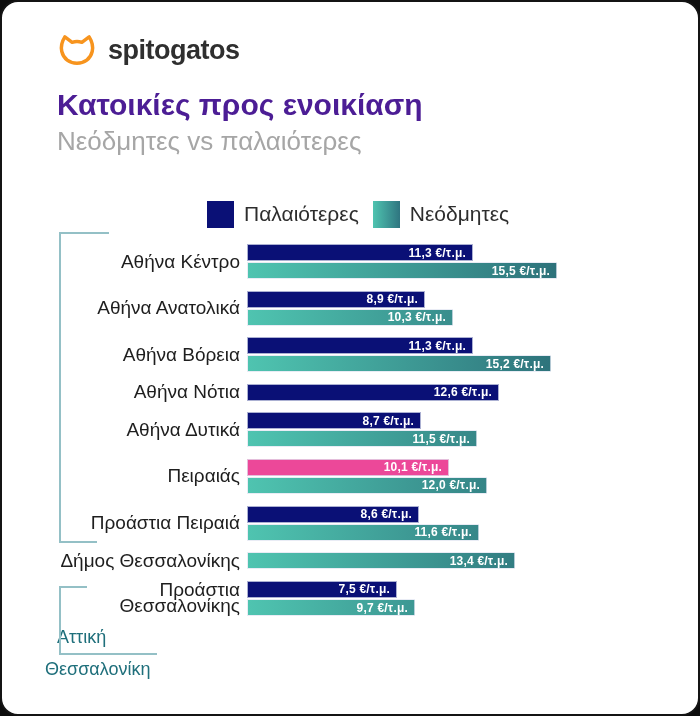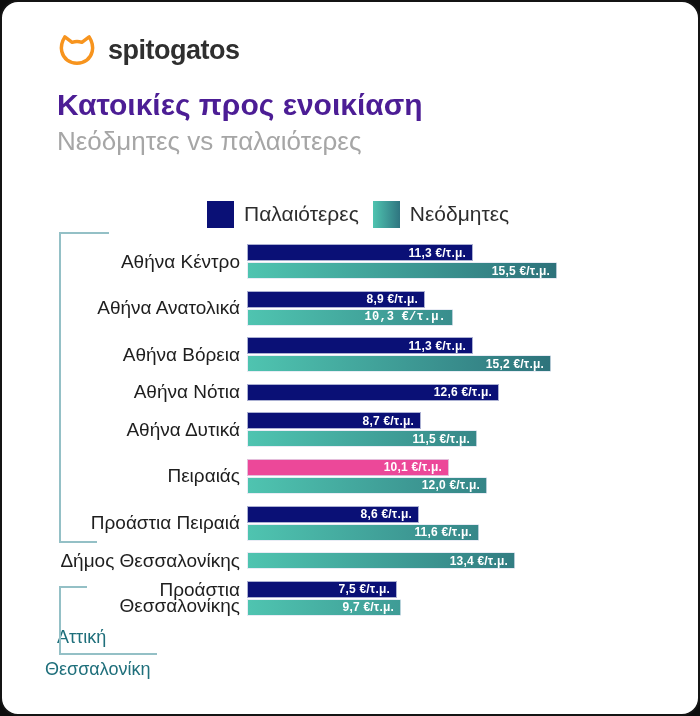--- a/index.html
+++ b/index.html
@@ -82,21 +82,21 @@
               <span class="val">15,5 €/τ.μ.</span>
             </div>
           </div>
         </div>
         <div class="row">
           <div class="row-label">Αθήνα Ανατολικά</div>
           <div class="bars">
             <div class="bar bar-old" style="width: 178px; background: rgb(10, 16, 118);">
               <span class="val">8,9 €/τ.μ.</span>
             </div>
-            <div class="bar bar-new" style="width: 206px; background-image: linear-gradient(90deg, rgb(79, 196, 176), rgb(38, 96, 111)); background-size: 376px 100%; background-repeat: no-repeat; font-family: Liberation Mono, monospace;">
+            <div class="bar bar-new" style="width: 206px; background-image: linear-gradient(90deg, rgb(79, 196, 176), rgb(38, 96, 111)); background-size: 376px 100%; background-repeat: no-repeat;">
               <span class="val">10,3 €/τ.μ.</span>
             </div>
           </div>
         </div>
         <div class="row">
           <div class="row-label">Αθήνα Βόρεια</div>
           <div class="bars">
             <div class="bar bar-old" style="width: 226px; background: rgb(10, 16, 118);">
               <span class="val">11,3 €/τ.μ.</span>
             </div>
@@ -153,21 +153,21 @@
               <span class="val">13,4 €/τ.μ.</span>
             </div>
           </div>
         </div>
         <div class="row">
           <div class="row-label">Προάστια Θεσσαλονίκης</div>
           <div class="bars">
             <div class="bar bar-old" style="width: 150px; background: rgb(10, 16, 118);">
               <span class="val">7,5 €/τ.μ.</span>
             </div>
-            <div class="bar bar-new" style="width: 154px; background-image: linear-gradient(90deg, rgb(79, 196, 176), rgb(38, 96, 111)); background-size: 376px 100%; background-repeat: no-repeat;">
+            <div class="bar bar-new" style="width: 168px; background-image: linear-gradient(90deg, rgb(79, 196, 176), rgb(38, 96, 111)); background-size: 376px 100%; background-repeat: no-repeat; align-items: flex-end;">
               <span class="val">9,7 €/τ.μ.</span>
             </div>
           </div>
         </div>
       </div>
 
     <div class="region-label attiki-label">Αττική</div>
     <div class="bracket attiki-top"></div>
     <div class="bracket attiki-vert"></div>
     <div class="bracket attiki-tick"></div>

